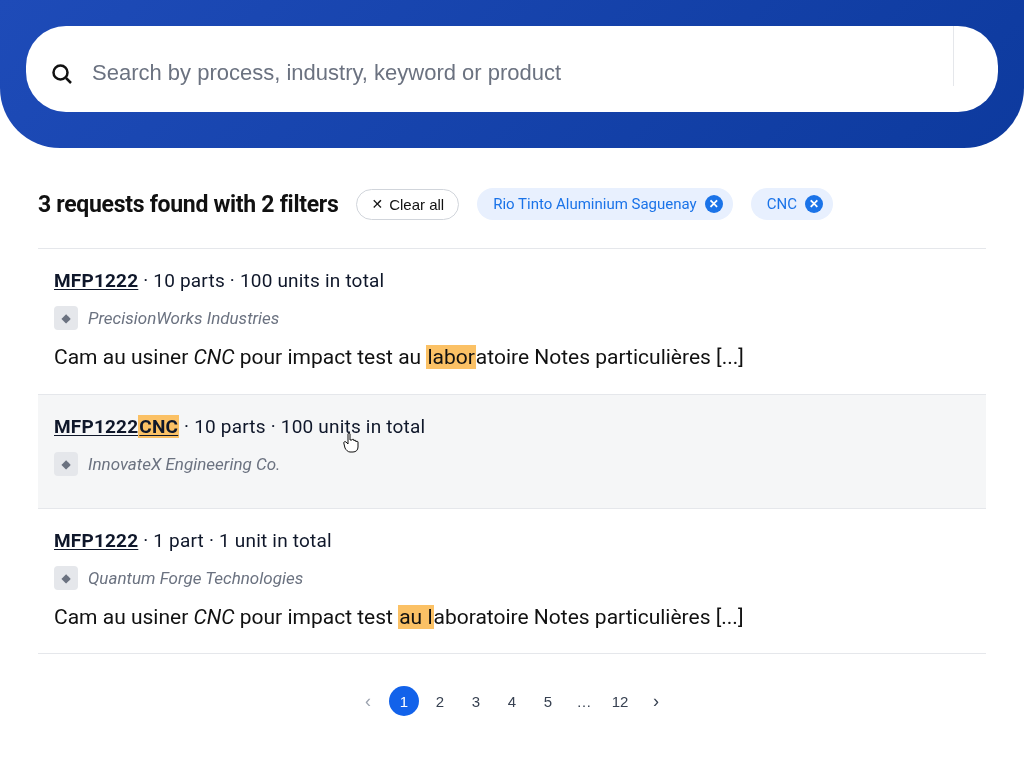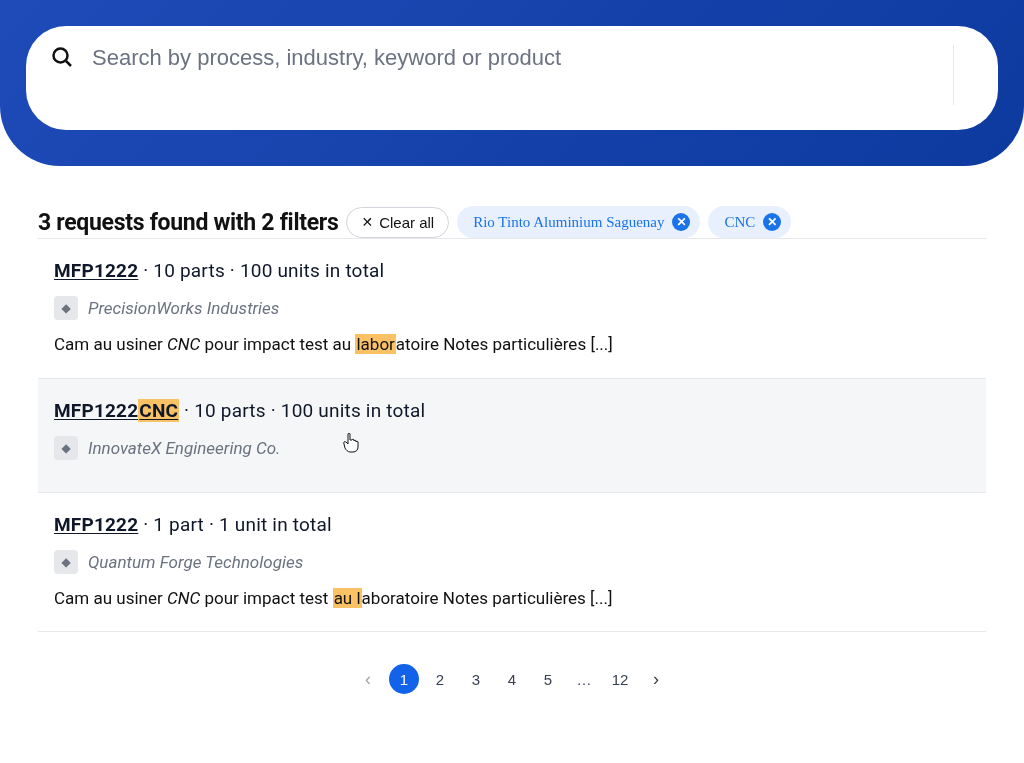--- a/index.html
+++ b/index.html
@@ -8,23 +8,23 @@
     .header-bg {
       background: linear-gradient(135deg, #1e4bb8 0%, #0d3a9e 100%);
       padding: 26px 26px 36px 26px;
       border-radius: 0 0 60px 60px;
     }
     
     .search-bar {
       background: #fff;
       border-radius: 40px;
       display: flex;
-      align-items: flex-start;
-      padding: 19px 24px;
-      height: 104px;
+      align-items: flex-end;
+      padding: 26px 24px;
+      height: 86px;
     }
     
     .search-icon {
       width: 24px;
       height: 24px;
       margin-right: 18px;
       flex-shrink: 0;
     }
     
     .search-input {
@@ -53,22 +53,23 @@
       font-weight: 500;
       cursor: pointer;
       white-space: nowrap;
     }
     
     .content { padding: 40px 38px; }
     
     .filter-row {
       display: flex;
       align-items: center;
-      gap: 8px;
+      gap: 18px;
       flex-wrap: wrap;
+      margin-bottom: 28px;
     }
     
     .results-title {
       font-size: 23px;
       font-weight: 700;
       color: #111;
       letter-spacing: -0.3px;
     }
     
     .clear-all {
@@ -92,21 +93,20 @@
     .filter-chip {
       display: inline-flex;
       align-items: center;
       gap: 8px;
       background: #e8f0fe;
       color: #1a73e8;
       border-radius: 20px;
       padding: 7px 10px 7px 16px;
       font-size: 15px;
       cursor: pointer;
-      font-family: Liberation Serif, serif;
     }
     
     .chip-close {
       width: 18px;
       height: 18px;
       background: #1a73e8;
       border-radius: 50%;
       display: flex;
       align-items: center;
       justify-content: center;
@@ -166,21 +166,21 @@
       color: #6b7280;
     }
     
     .company-name {
       color: #6b7280;
       font-size: 17px;
       font-style: italic;
     }
     
     .result-desc {
-      font-size: 17px;
+      font-size: 21px;
       color: #111;
       line-height: 1.5;
     }
     
     .result-desc em { font-style: italic; }
     
     .cursor-pointer {
       position: absolute;
       width: 16px;
       height: 20px;

